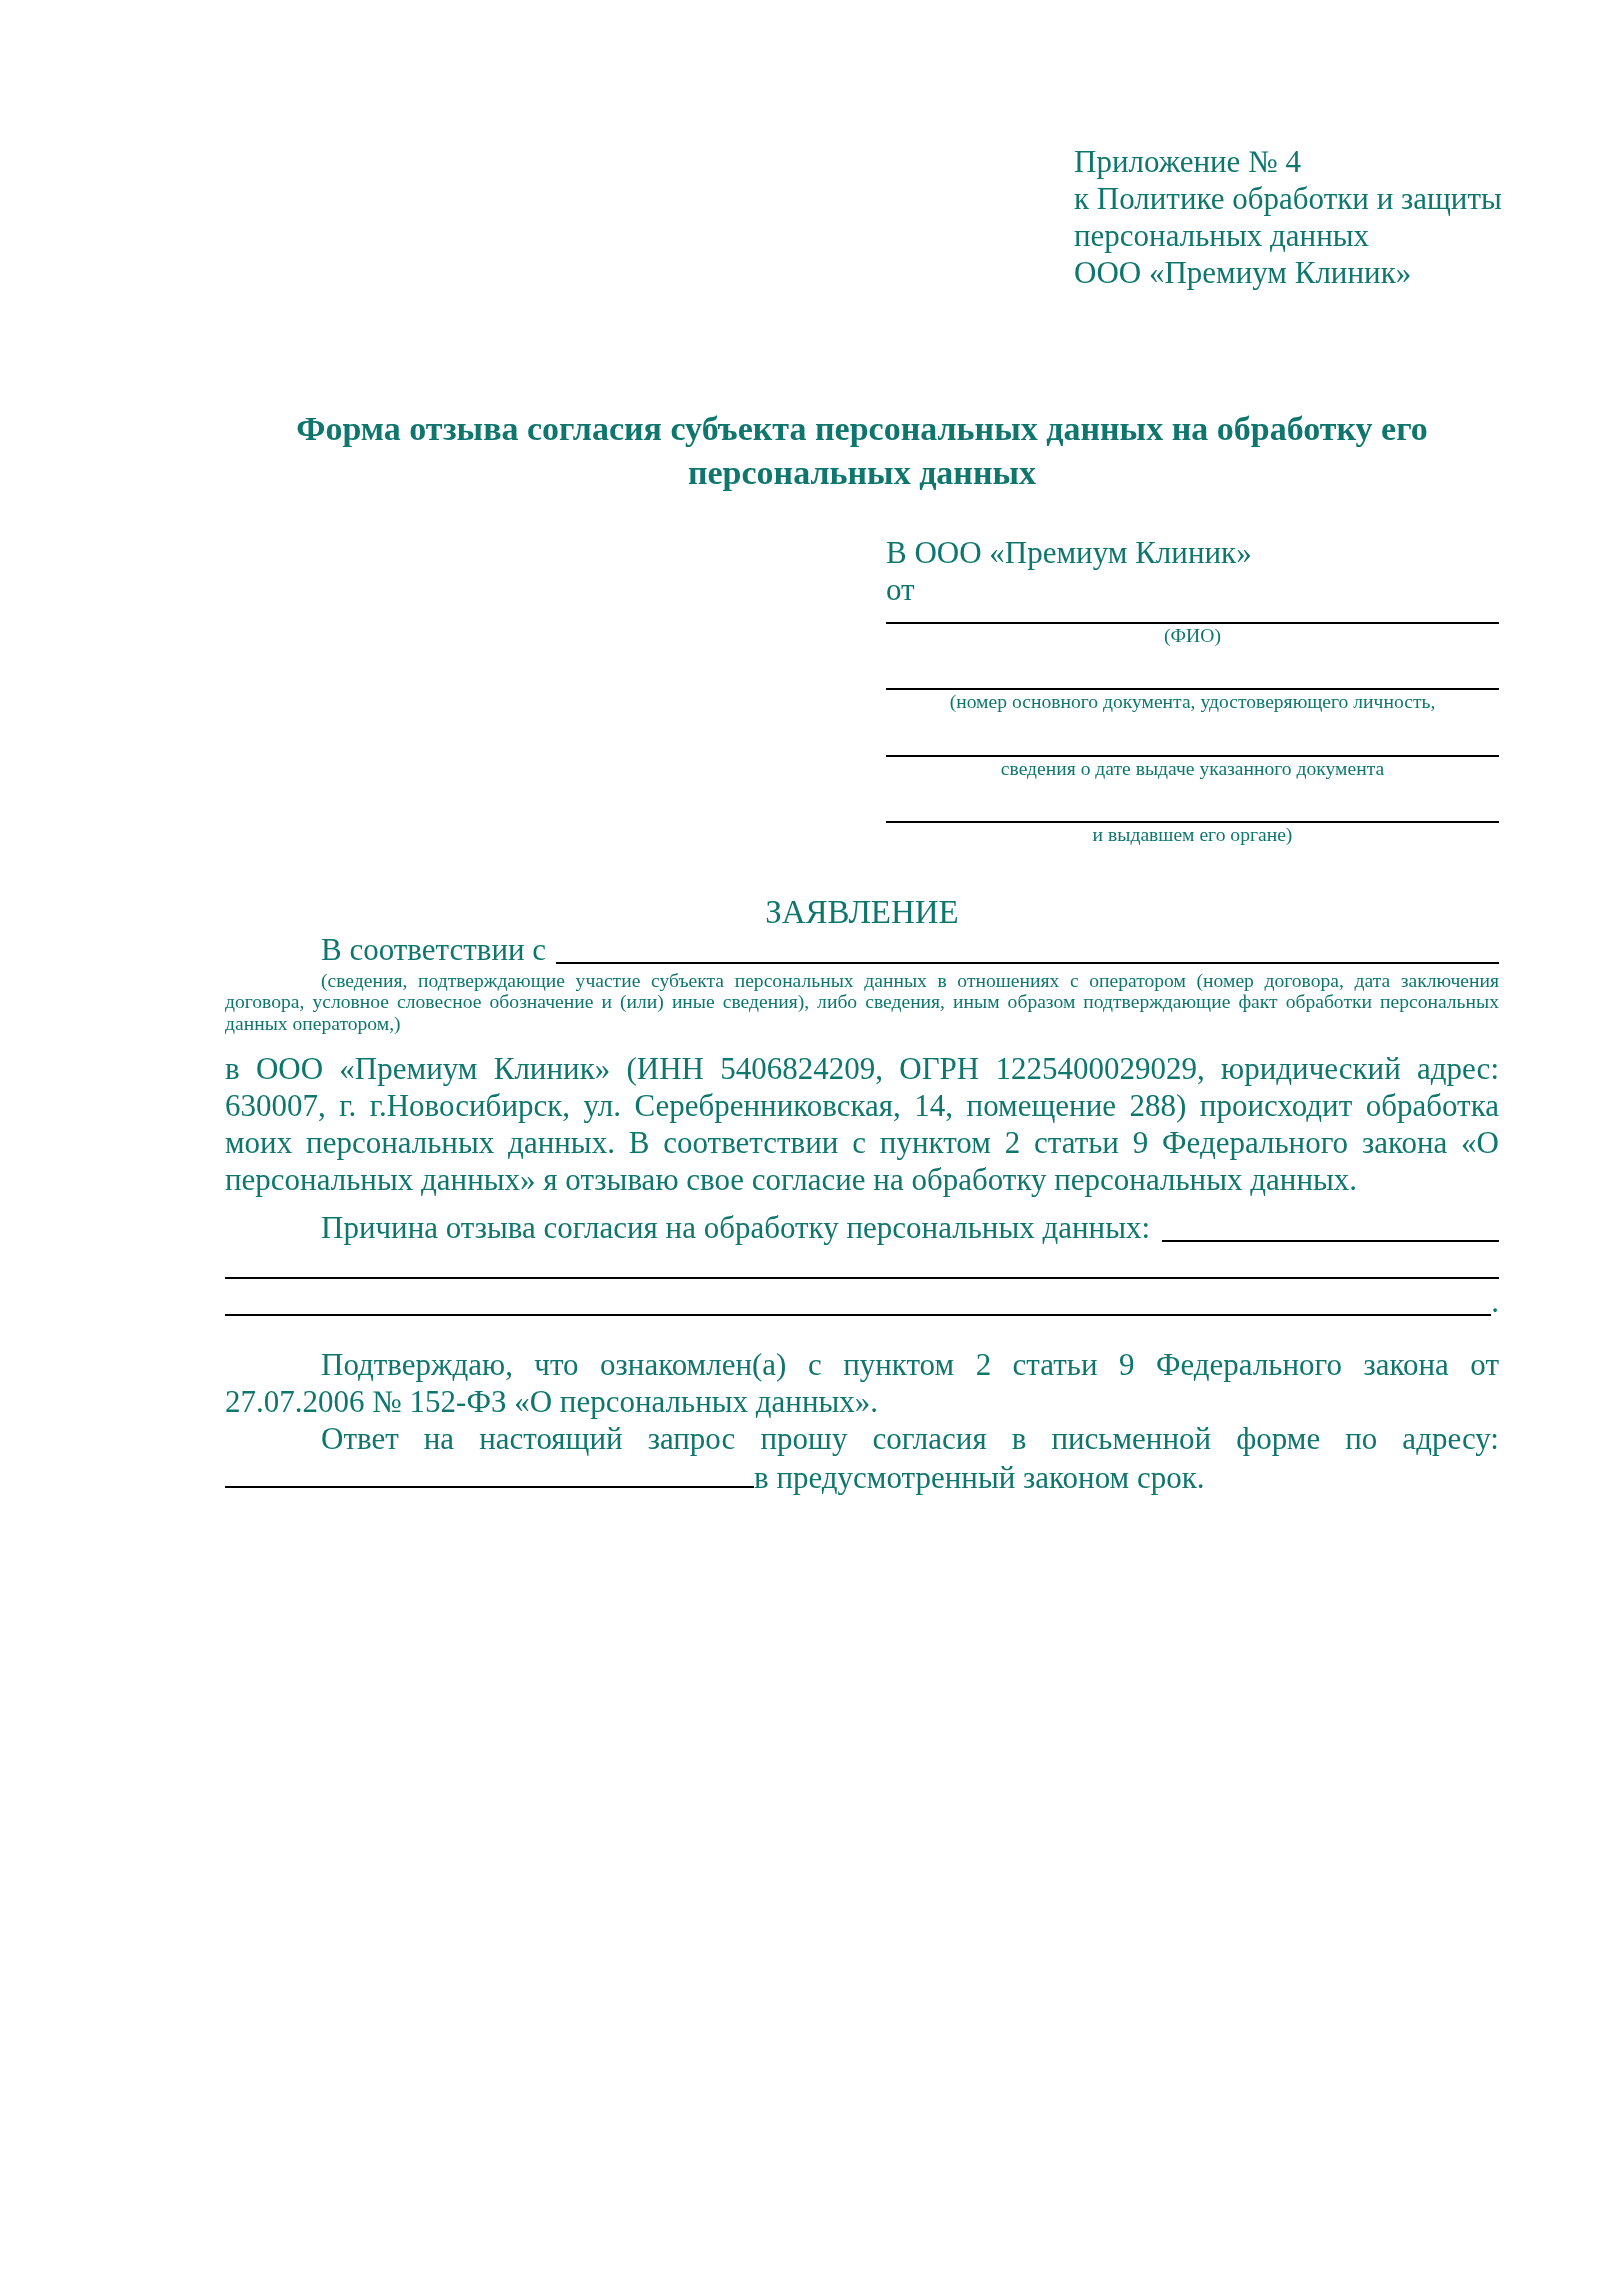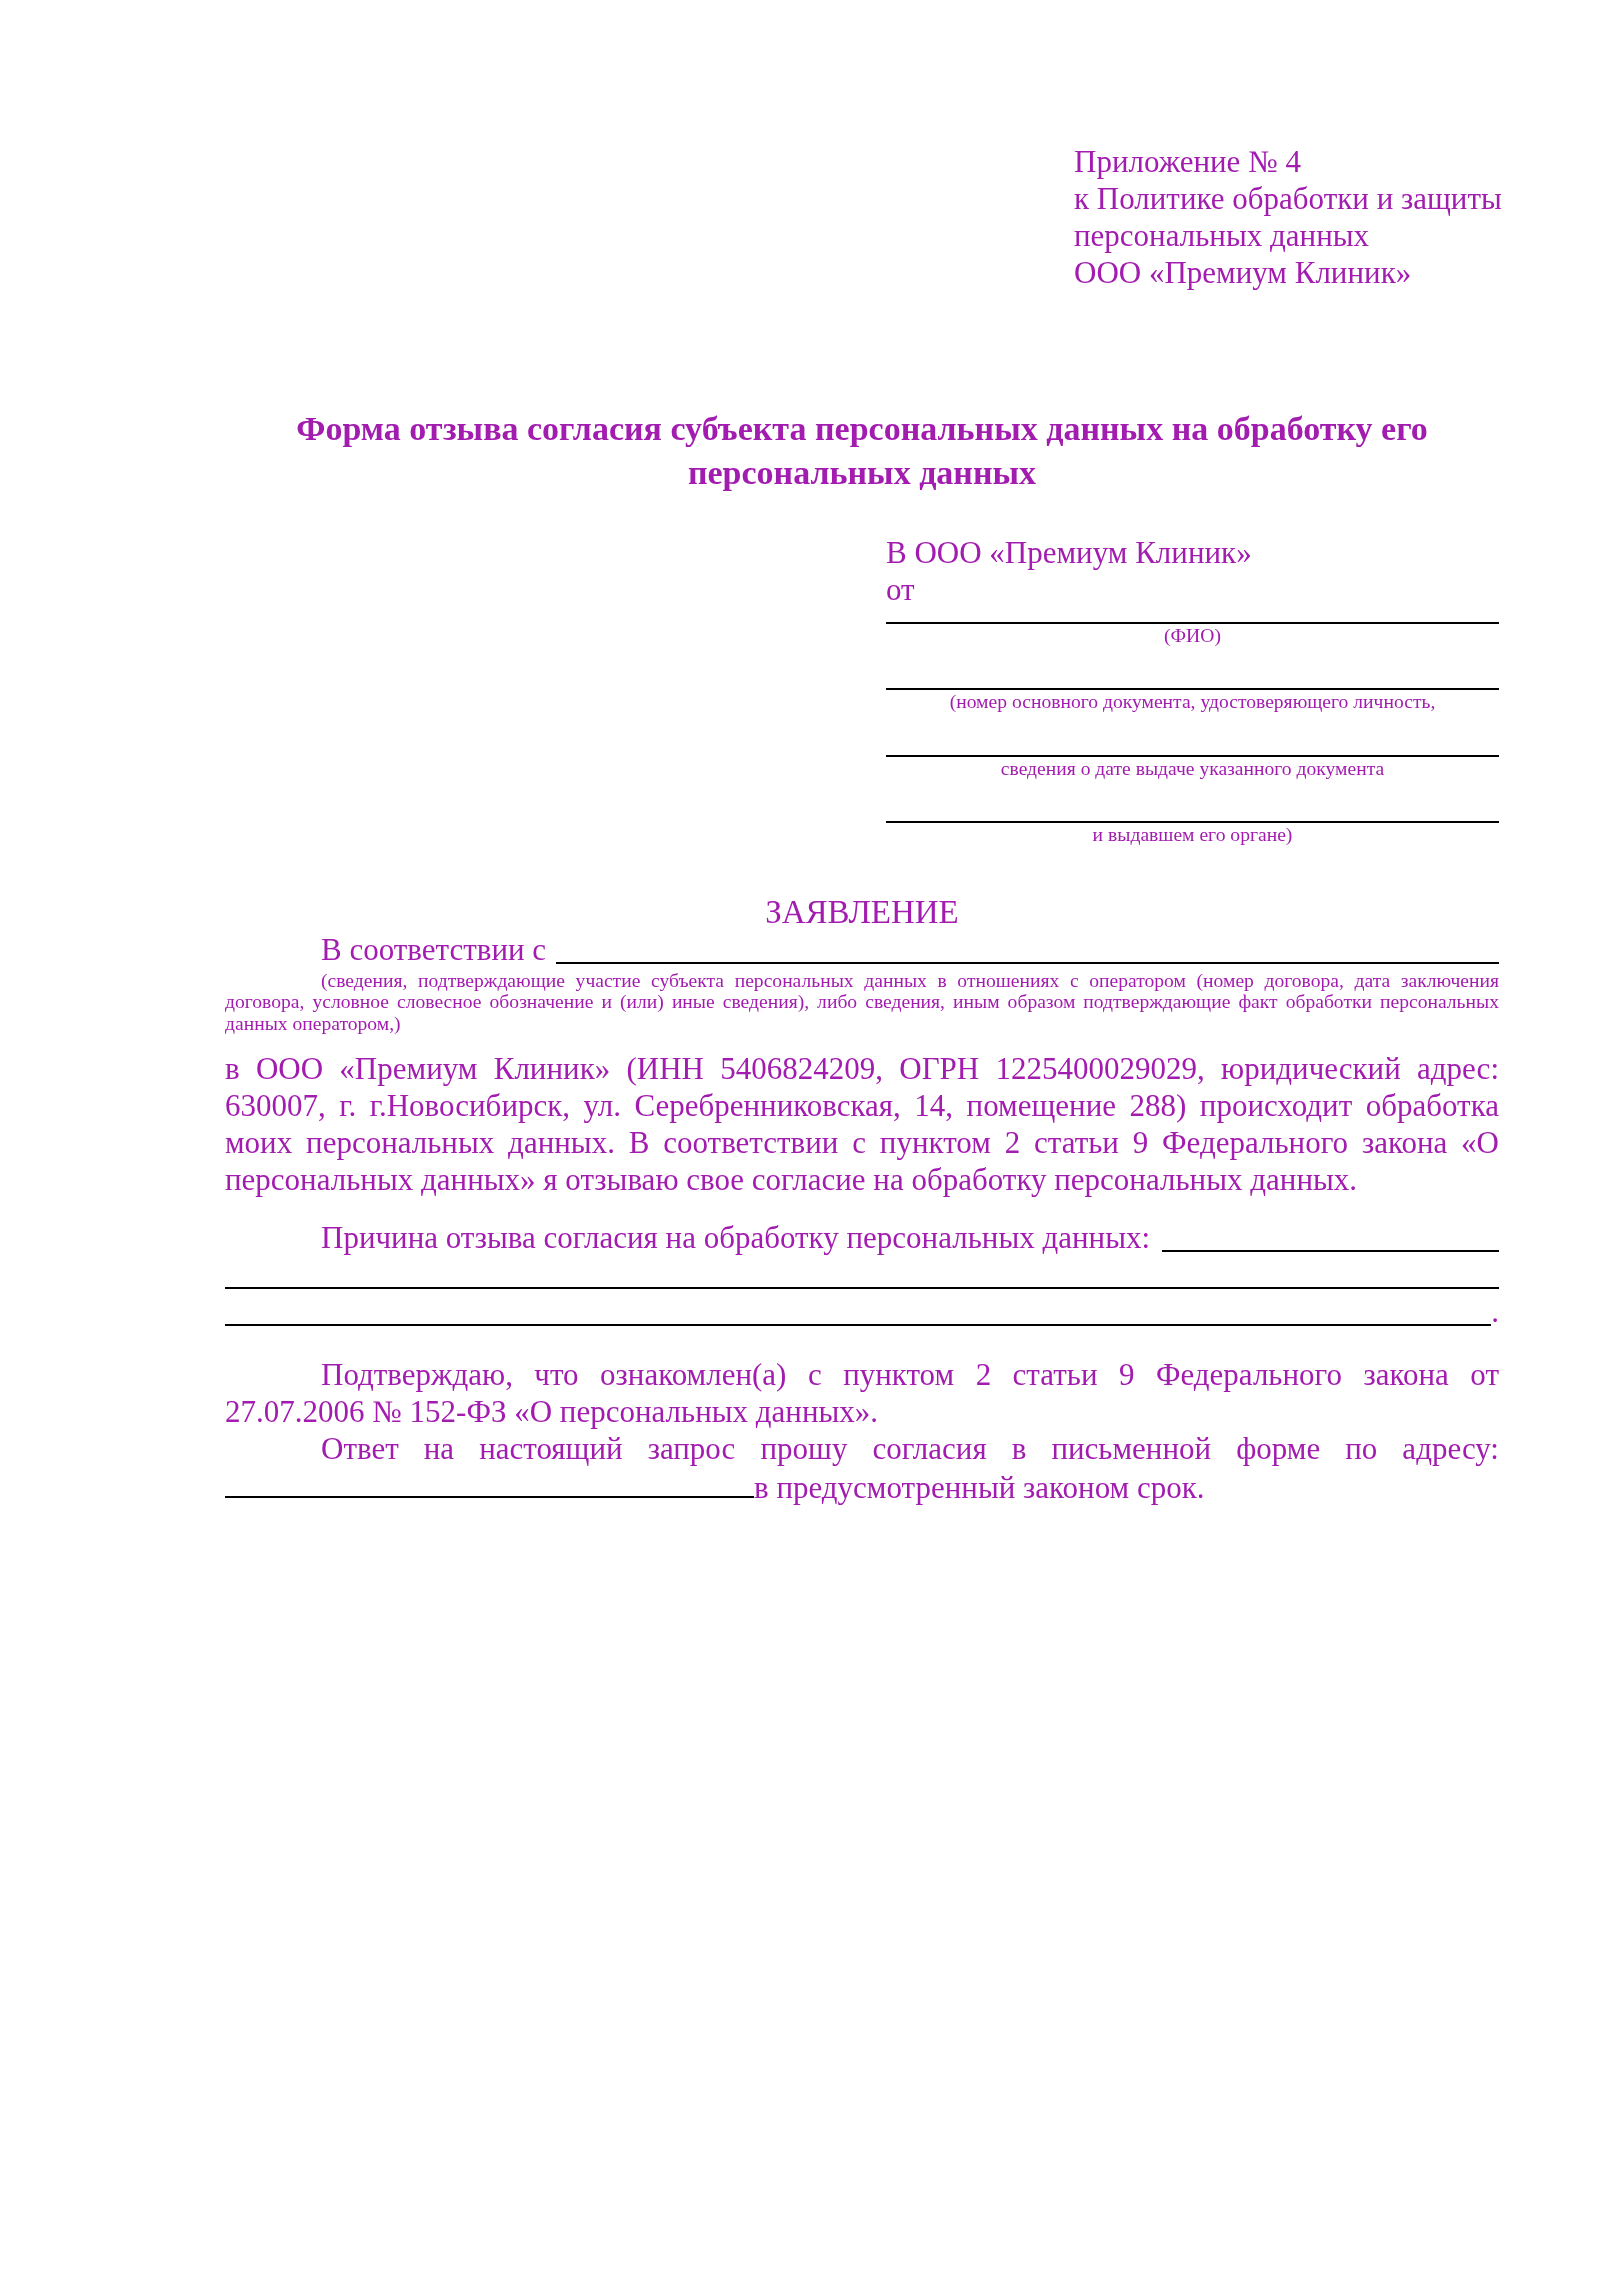--- a/index.html
+++ b/index.html
@@ -1,21 +1,21 @@
 <!DOCTYPE html>
 <html lang="ru"><head>
 <meta charset="utf-8">
 <style>
   html, body { margin: 0; padding: 0; background: #ffffff; }
   .page {
     position: relative;
     width: 1621px;
     height: 2293px;
     background: #ffffff;
-    color: #a21caf;
+    color: #0f766e;
     font-family: "Liberation Serif", "DejaVu Serif", serif;
     font-size: 31px;
     line-height: 37px;
     box-sizing: border-box;
     padding: 145px 122px 0 225px;
     overflow: hidden;
   }
 
   
   .doc-header {
@@ -71,21 +71,21 @@
     text-align: justify;
     text-indent: 96px;
     margin-top: 2px;
   }
 
   .body-para {
     text-align: justify;
     margin-top: 15.7px;
   }
 
-  .reason-row { margin-top: 21px; }
+  .reason-row { margin-top: 11px; }
 
   .blankrow { height: 37px; display: flex; }
   .blankrow .dot { line-height: 37px; align-self: flex-end; }
 
   .confirm {
     text-align: justify;
     text-indent: 96px;
     margin-top: 26px;
   }
 

